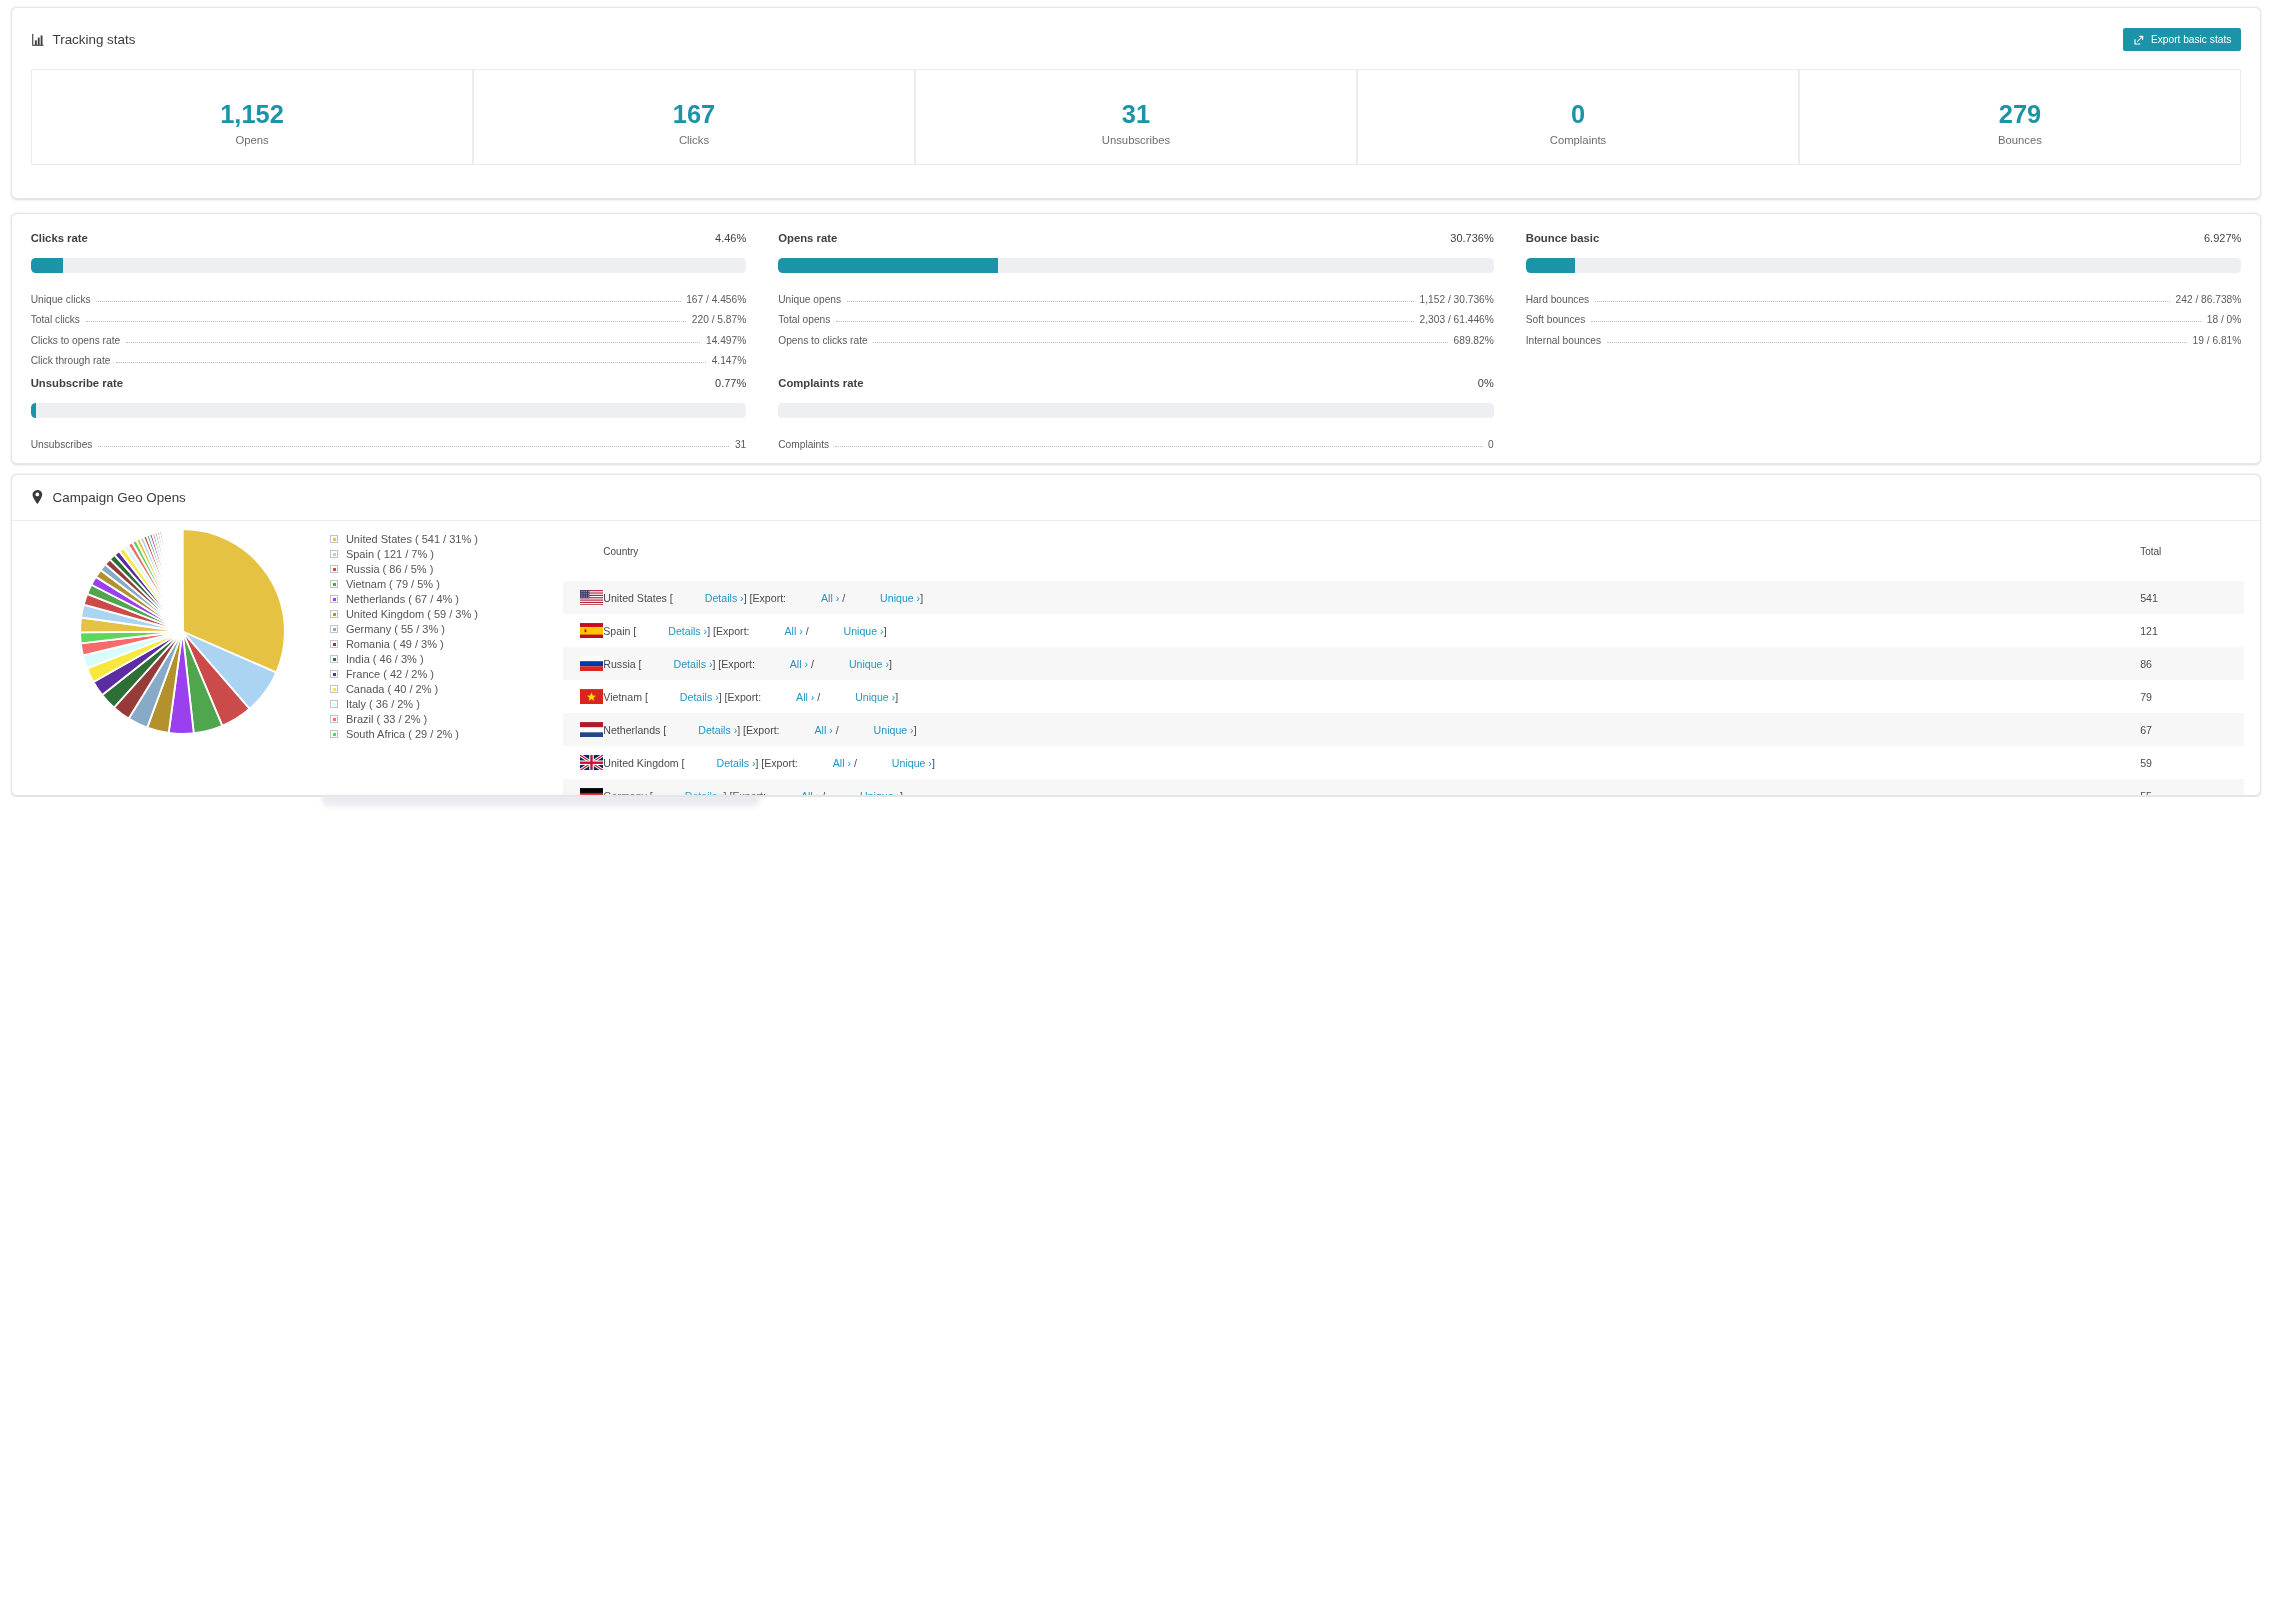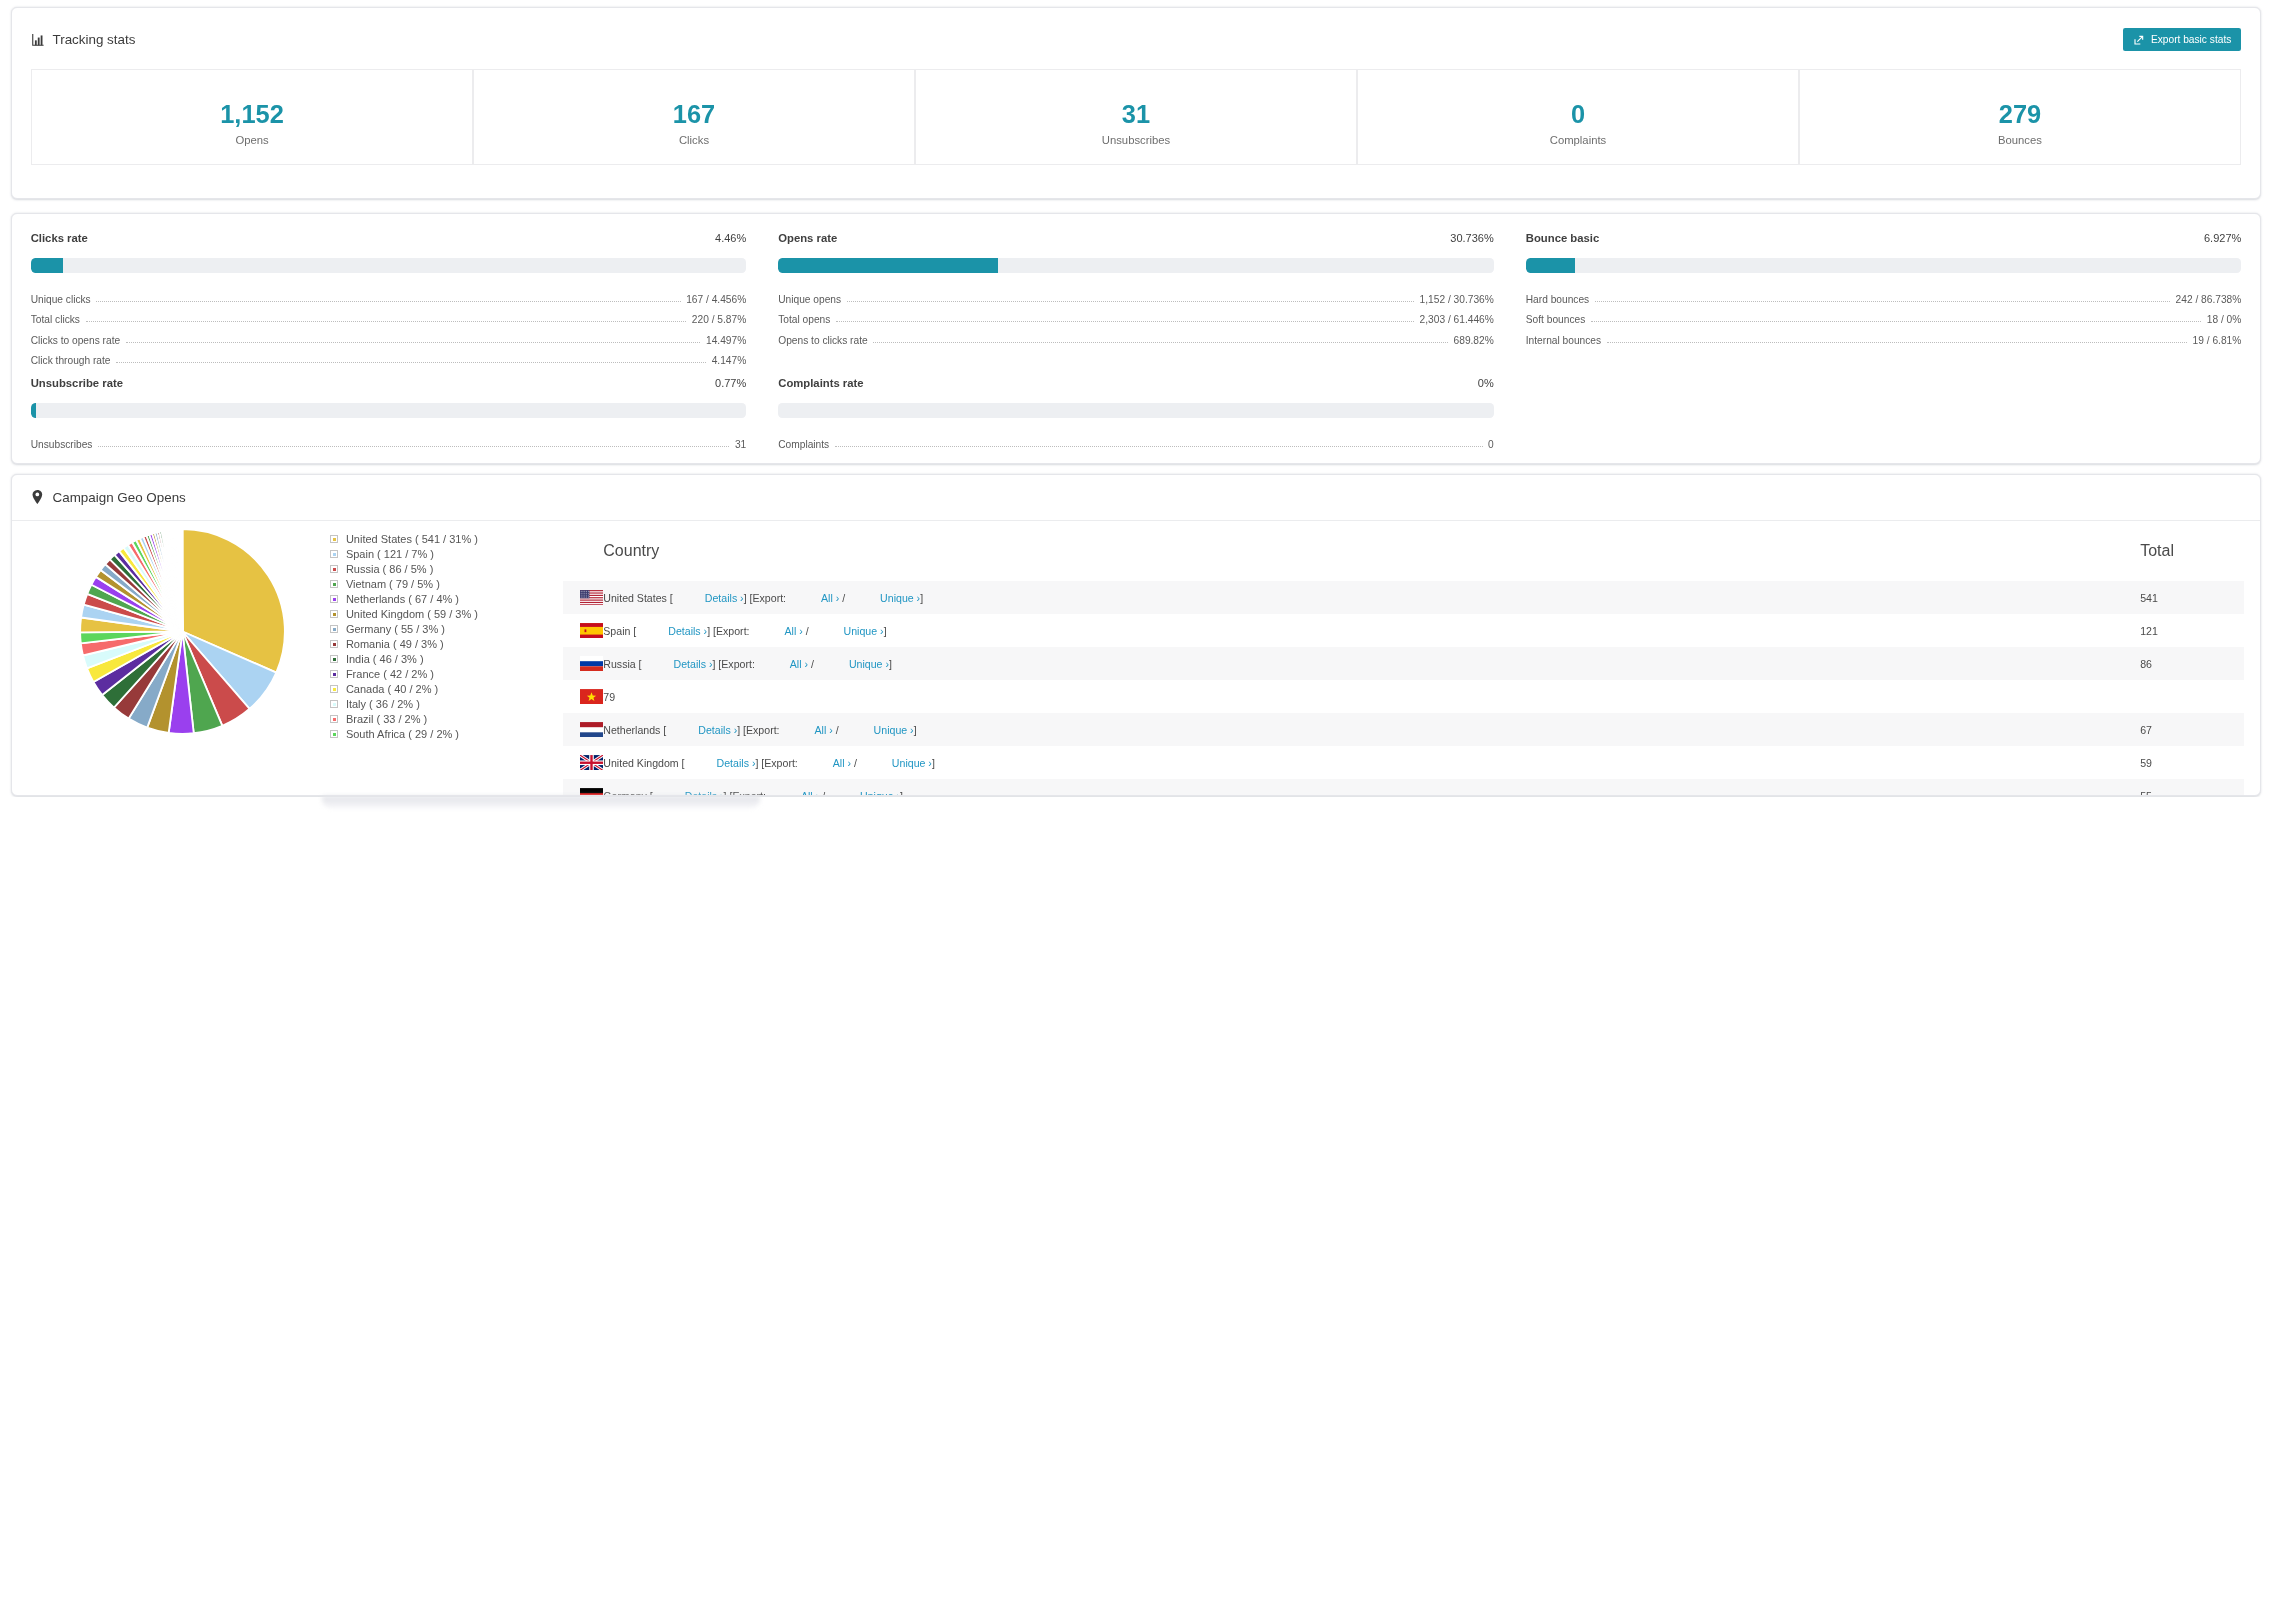--- a/index.html
+++ b/index.html
@@ -36,21 +36,21 @@
   #card-geo { top:474px; height:322px; overflow:hidden; }
   #geo-header { display:flex; align-items:center; gap:9.2px; height:45px; padding:0 18.4px; }
   #geo-divider { border-top:0.7px solid #ebecee; }
   #geo-content { position:relative; height:275px; }
   #geo-pie { position:absolute; left:66px; top:5.6px; }
   #geo-legend { position:absolute; left:318px; top:10.6px; }
   .legend-item { display:flex; align-items:center; height:15px; font-size:11px; color:#555; }
   .legend-sq { width:7.8px; height:7.8px; border:0.7px solid #c4c4c4; padding:1.4px;
     background-clip:content-box; margin-right:7.8px; flex:none; }
   #geo-table { position:absolute; left:551px; right:15.5px; top:0; }
-  #geo-table-head { display:flex; align-items:center; height:60px; color:#4a4a4a; font-size:16px;justify-content:flex-end; }
+  #geo-table-head { display:flex; align-items:center; height:60px; color:#4a4a4a; font-size:10px;justify-content:flex-end; }
   .col-country { flex:1; padding-left:40px; }
   .col-total { width:104px; }
   .geo-row { display:flex; align-items:center; height:33px; font-size:10.6px; color:#4b4b4b; }
   .geo-row.striped { background:#f7f7f8; }
   .geo-row .flag { width:23px; height:15.5px; margin:0 8.5px 0 8.5px; flex:none; }
   .geo-row .row-text { flex:1; white-space:nowrap; overflow:hidden; }
   .geo-row a { color:#2196c3; text-decoration:none; cursor:pointer;margin-left:32px; }
   .row-total { width:104px; }
   
   #page-below { position:absolute; top:797px; left:0; right:0; bottom:0; background:#fff; }
@@ -430,20 +430,21 @@
             <span class="row-text"><span>Russia [</span><a>Details ›</a><span>] [Export: </span><a>All ›</a><span> / </span><a>Unique ›</a><span>]</span></span>
             <span class="row-total">86</span>
           </div>
           <div class="geo-row">
             <span class="flag">
               <svg viewBox="0 0 33 22" class="flag">
                 <rect x="0" y="0" width="33" height="22" fill="#da251d"></rect>
                 <path d="M16.5 4.6 L18.3 9.2 L23.1 9.4 L19.3 12.3 L20.7 17 L16.5 14.2 L12.3 17 L13.7 12.3 L9.9 9.4 L14.7 9.2 Z" fill="#ffde00"></path>
               </svg>
             </span>
+            <span class="row-text"><span>Vietnam [</span><a>Details ›</a><span>] [Export: </span><a>All ›</a><span> / </span><a>Unique ›</a><span>]</span></span>
             <span class="row-total">79</span>
           </div>
           <div class="geo-row striped">
             <span class="flag">
               <svg viewBox="0 0 33 22" class="flag">
                 <rect x="0" y="0" width="33" height="22" fill="#fff"></rect>
                 <rect x="0" y="0" width="33" height="7.33" fill="#ae1c28"></rect>
                 <rect x="0" y="14.66" width="33" height="7.34" fill="#21468b"></rect>
               </svg>
             </span>

